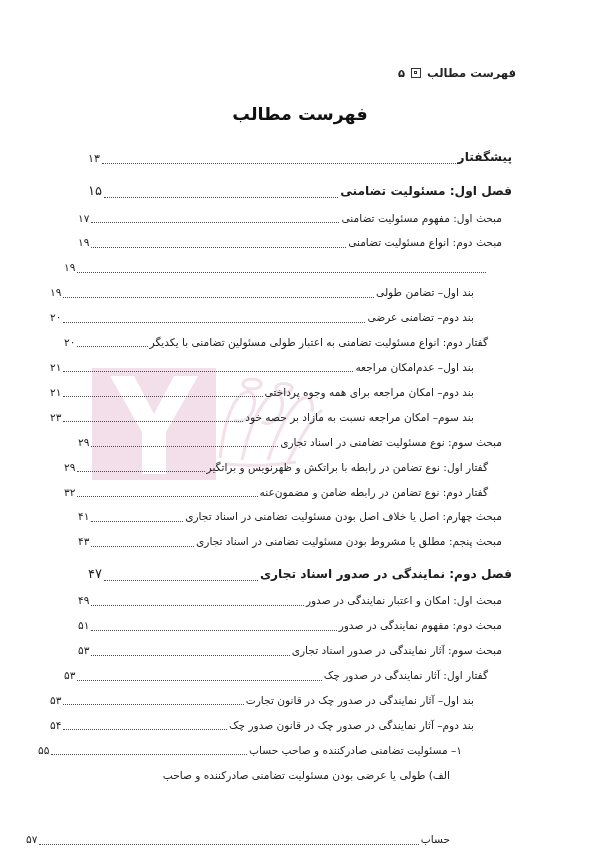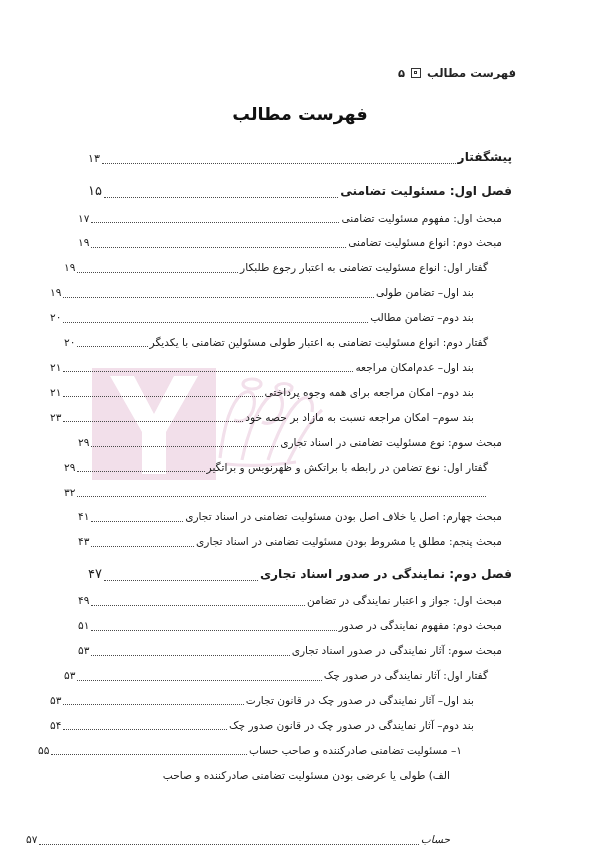--- a/index.html
+++ b/index.html
@@ -137,21 +137,21 @@
     display: block;
     white-space: normal;
   }
   .toc-entry.wrap .wrap-line2 {
     display: flex;
     flex-direction: row;
     align-items: flex-end;
     width: 100%;
     margin-top: 4px;
   }
-  .toc-entry.wrap .wrap-line2 .label { order: 1; font-style: italic; }
+  .toc-entry.wrap .wrap-line2 .label { order: 1; }
   .toc-entry.wrap .wrap-line2 .leader { order: 2; }
   .toc-entry.wrap .wrap-line2 .pageno { order: 3; margin-top: 44px; }
 
   .extra-gap { margin-top: 14px; }
 </style>
 </head>
 <body>
 
 <div class="page">
 
@@ -196,31 +196,30 @@
         <span class="label">مبحث اول: مفهوم مسئولیت تضامنی</span>
         <span class="leader"></span>
         <span class="pageno">۱۷</span>
       </div>
       <div class="toc-entry lvl-mabhas">
         <span class="label">مبحث دوم: انواع مسئولیت تضامنی</span>
         <span class="leader"></span>
         <span class="pageno">۱۹</span>
       </div>
       <div class="toc-entry lvl-goftar">
-        <span class="label">گفتار اول: انواع مسئولیت تضامنی به اعتبار رجوع طلبکار</span>
         <span class="leader"></span>
         <span class="pageno">۱۹</span>
       </div>
       <div class="toc-entry lvl-band">
         <span class="label">بند اول– تضامن طولی</span>
         <span class="leader"></span>
         <span class="pageno">۱۹</span>
       </div>
       <div class="toc-entry lvl-band">
-        <span class="label">بند دوم– تضامن مطالب</span>
+        <span class="label">بند دوم– تضامنی عرضی</span>
         <span class="leader"></span>
         <span class="pageno">۲۰</span>
       </div>
       <div class="toc-entry lvl-goftar">
         <span class="label">گفتار دوم: انواع مسئولیت تضامنی به اعتبار طولی مسئولین تضامنی با یکدیگر</span>
         <span class="leader"></span>
         <span class="pageno">۲۰</span>
       </div>
       <div class="toc-entry lvl-band">
         <span class="label">بند اول– عدم‌امکان مراجعه</span>
@@ -241,40 +240,41 @@
         <span class="label">مبحث سوم: نوع مسئولیت تضامنی در اسناد تجاری</span>
         <span class="leader"></span>
         <span class="pageno">۲۹</span>
       </div>
       <div class="toc-entry lvl-goftar">
         <span class="label">گفتار اول: نوع تضامن در رابطه با براتکش و ظهرنویس و براتگیر</span>
         <span class="leader"></span>
         <span class="pageno">۲۹</span>
       </div>
       <div class="toc-entry lvl-goftar">
+        <span class="label">گفتار دوم: نوع تضامن در رابطه ضامن و مضمون‌عنه</span>
         <span class="leader"></span>
         <span class="pageno">۳۲</span>
       </div>
       <div class="toc-entry lvl-mabhas">
         <span class="label">مبحث چهارم: اصل یا خلاف اصل بودن مسئولیت تضامنی در اسناد تجاری</span>
         <span class="leader"></span>
         <span class="pageno">۴۱</span>
       </div>
       <div class="toc-entry lvl-mabhas">
         <span class="label">مبحث پنجم: مطلق یا مشروط بودن مسئولیت تضامنی در اسناد تجاری</span>
         <span class="leader"></span>
         <span class="pageno">۴۳</span>
       </div>
       <div class="toc-entry lvl-chapter extra-gap">
         <span class="label">فصل دوم: نمایندگی در صدور اسناد تجاری</span>
         <span class="leader"></span>
         <span class="pageno">۴۷</span>
       </div>
       <div class="toc-entry lvl-mabhas">
-        <span class="label">مبحث اول: جواز و اعتبار نمایندگی در تضامن</span>
+        <span class="label">مبحث اول: امکان و اعتبار نمایندگی در صدور</span>
         <span class="leader"></span>
         <span class="pageno">۴۹</span>
       </div>
       <div class="toc-entry lvl-mabhas">
         <span class="label">مبحث دوم: مفهوم نمایندگی در صدور</span>
         <span class="leader"></span>
         <span class="pageno">۵۱</span>
       </div>
       <div class="toc-entry lvl-mabhas">
         <span class="label">مبحث سوم: آثار نمایندگی در صدور اسناد تجاری</span>

